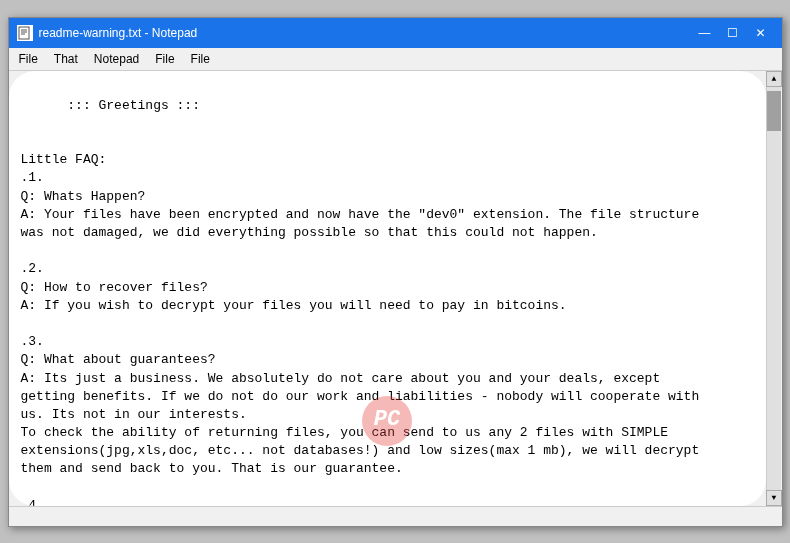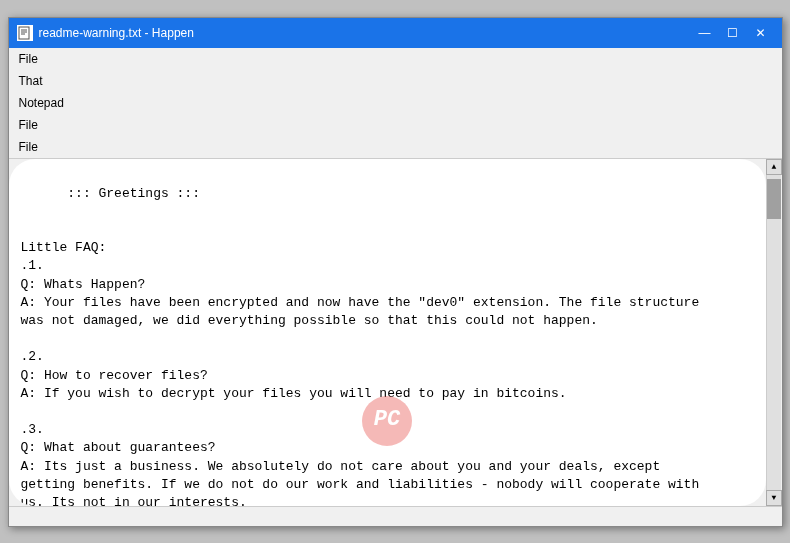--- a/index.html
+++ b/index.html
@@ -67,21 +67,20 @@
       font-family: Segoe UI, Arial, sans-serif;
     }
     .menu-bar {
       background: #f0f0f0;
       border-bottom: 1px solid #ccc;
       display: flex;
       padding: 2px 4px;
       gap: 4px;
       font-family: Segoe UI, Arial, sans-serif;
       font-size: 12px;
-      flex-direction: column;
     }
     .menu-item {
       padding: 2px 6px;
       cursor: pointer;
     }
     .content-area {
       display: flex;
       flex: 1;
       overflow: hidden;
     }
@@ -178,21 +177,21 @@
   <div class="title-bar">
     <div class="title-bar-left">
       <div class="title-icon">
         <svg viewBox="0 0 14 14" fill="none" xmlns="http://www.w3.org/2000/svg">
           <rect x="1" y="1" width="10" height="12" fill="#fff" stroke="#555" stroke-width="1"></rect>
           <line x1="3" y1="4" x2="9" y2="4" stroke="#555" stroke-width="1"></line>
           <line x1="3" y1="6" x2="9" y2="6" stroke="#555" stroke-width="1"></line>
           <line x1="3" y1="8" x2="7" y2="8" stroke="#555" stroke-width="1"></line>
         </svg>
       </div>
-      <span>readme-warning.txt - Happen</span>
+      <span>readme-warning.txt - Notepad</span>
     </div>
     <div class="title-bar-controls">
       <button class="tb-btn">—</button>
       <button class="tb-btn">☐</button>
       <button class="tb-btn close">✕</button>
     </div>
   </div>
 
   <div class="menu-bar">
     <span class="menu-item">File</span>

